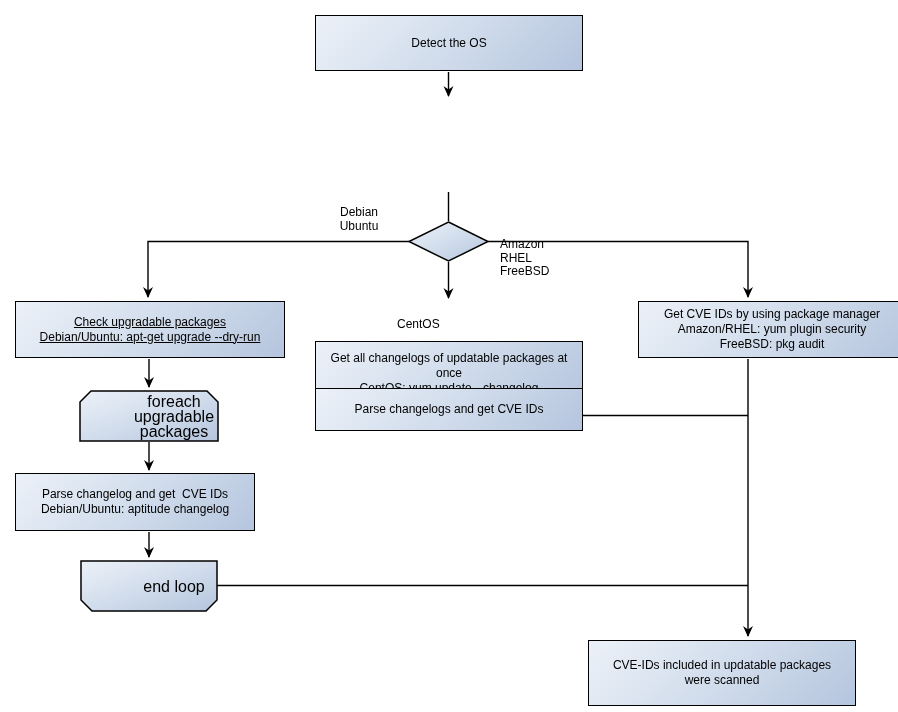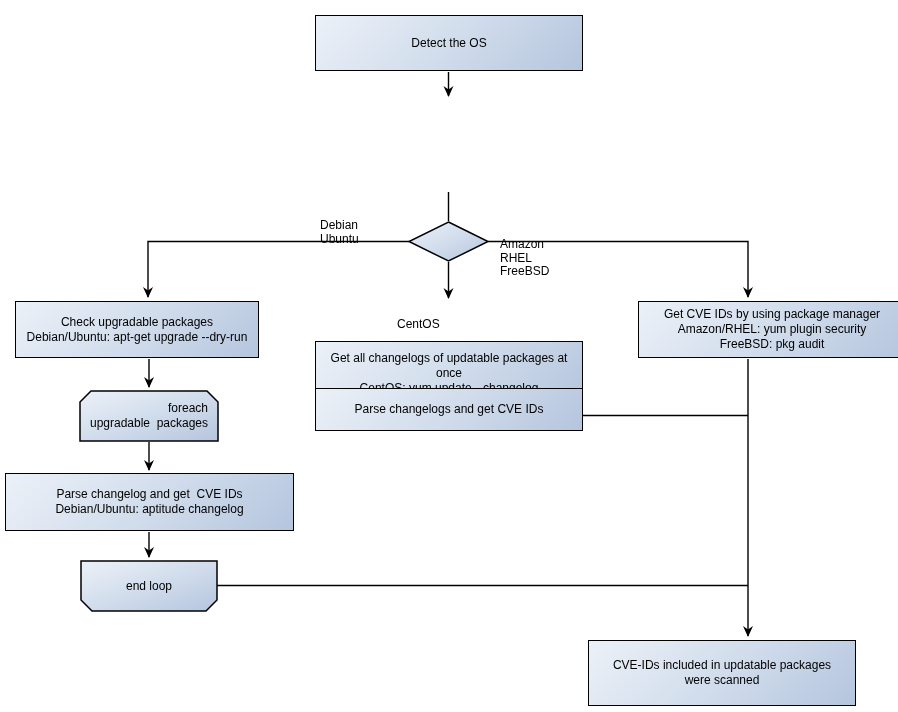--- a/index.html
+++ b/index.html
@@ -51,32 +51,33 @@
     line-height: 15px;
   }
   .node-label, .shape-label-text {
     white-space: pre-wrap;
   }
   .shape-label {
     position: absolute;
     display: flex;
     align-items: center;
     justify-content: center;
-    text-align: right;
-    font-size: 12px;
+    text-align: center;
+    font-size: 16px;
     line-height: 15px;
     pointer-events: none;
+    margin-left: 25px;
   }
   .edge-label {
     position: absolute;
     font-size: 12px;
     line-height: 13.5px;
     white-space: pre-wrap;
   }
-  .align-right { text-align: left; margin-top: 13px; }
+  .align-right { text-align: center; }
   .align-left  { text-align: left; margin-top: 43px; }
 </style>
 </head>
 <body>
 
 <div class="canvas">
 
   <svg class="layer" width="898" height="712" viewBox="0 0 898 712" xmlns="http://www.w3.org/2000/svg">
     <defs>
       <linearGradient id="nodegrad" x1="0" y1="0" x2="1" y2="1">
@@ -105,26 +106,26 @@
     <polygon class="shape" points="448.5,222 488,241.5 448.5,261 409,241.5"></polygon>
     <polygon class="shape" points="80,402 91,391 207,391 218,402 218,441 80,441"></polygon>
     <polygon class="shape" points="81,561 217,561 217,600 206,611 92,611 81,600"></polygon>
   </svg>
 
   <div class="node" style="left:315px; top:15px; width:268px; height:56px;">
     <span class="node-label">Detect the OS</span>
   </div>
 
 
-  <div class="node" style="left:15px; top:301px; width:244px; height:57px;">
+  <div class="node" style="left:15px; top:301px; width:270px; height:57px;text-decoration:underline;">
     <span class="node-label">Check upgradable packages
 Debian/Ubuntu: apt-get upgrade --dry-run</span>
   </div>
 
-  <div class="node" style="left:5px; top:473px; width:289px; height:58px;">
+  <div class="node" style="left:15px; top:473px; width:240px; height:58px;">
     <span class="node-label">Parse changelog and get  CVE IDs
 Debian/Ubuntu: aptitude changelog</span>
   </div>
 
   <div class="node" style="left:315px; top:302px; width:268px; height:64px;margin-top:39px;">
     <span class="node-label">Get all changelogs of updatable packages at once
 CentOS: yum update --changelog</span>
   </div>
 
   <div class="node" style="left:315px; top:388px; width:268px; height:43px;">

